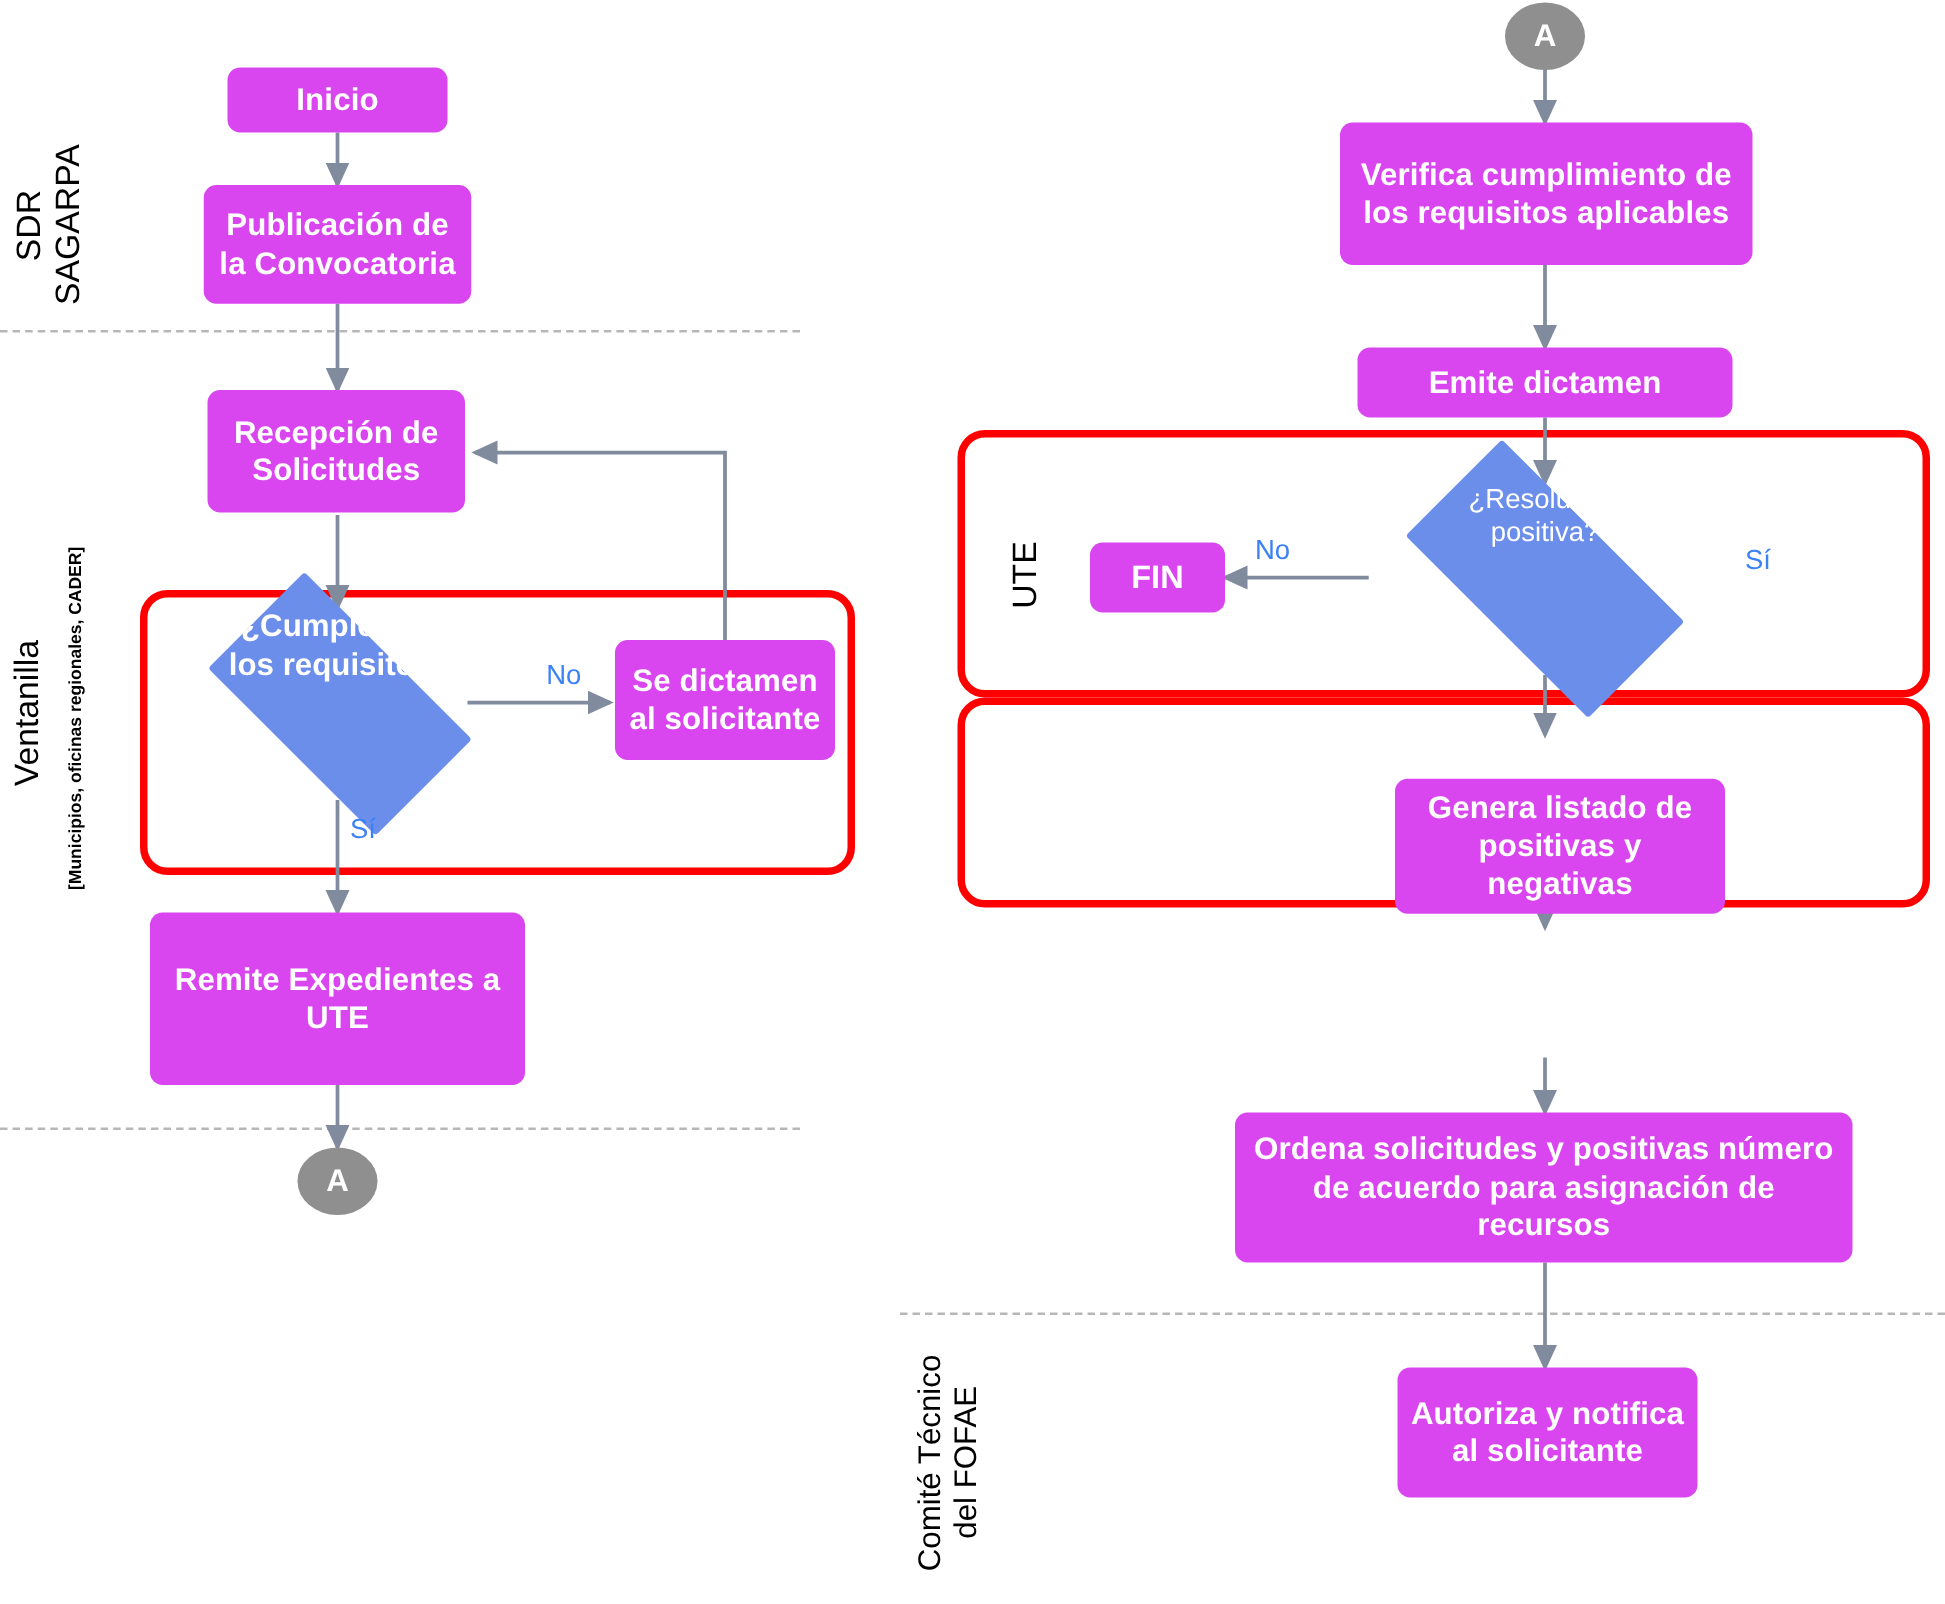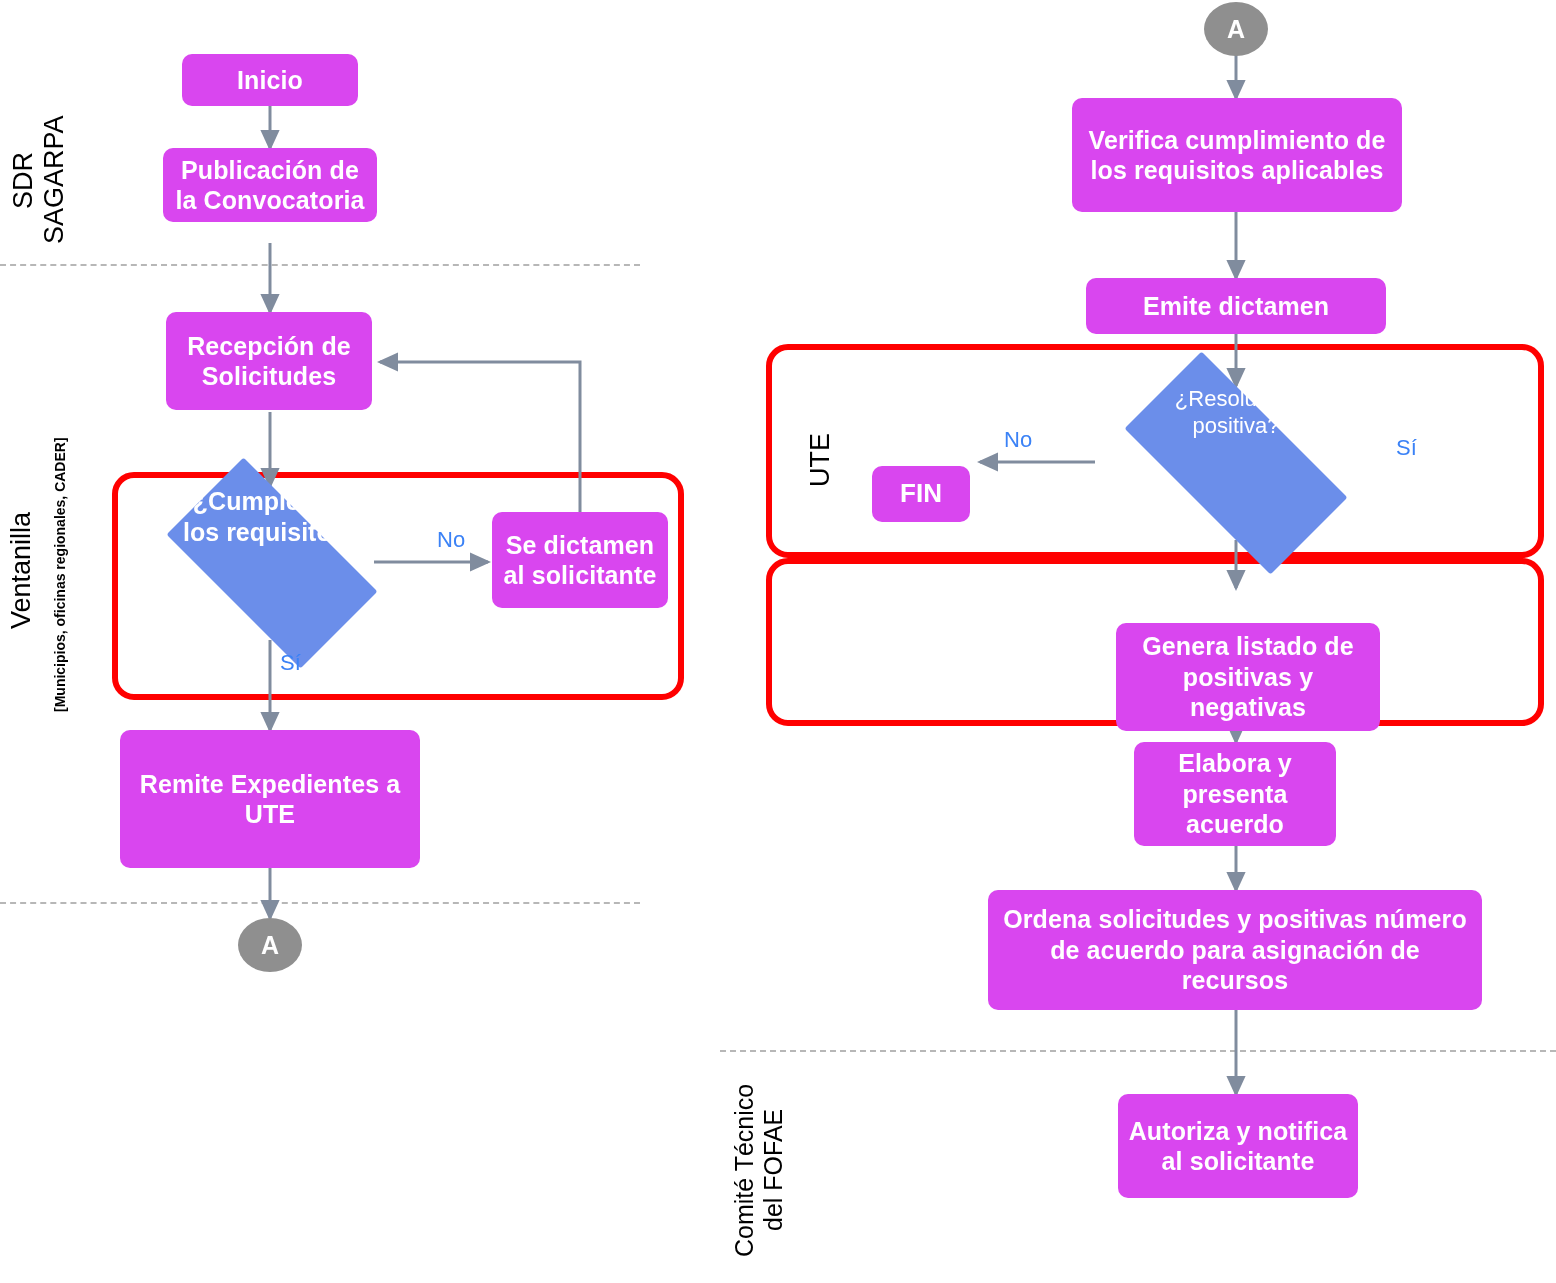--- a/index.html
+++ b/index.html
@@ -162,21 +162,21 @@
 
       <path d="M580,512 L580,362 L380,362"></path>
     </g>
   </svg>
 
   <div class="conn-oval" style="left:238px; top:918px; width:64px; height:54px;">A</div>
   <div class="conn-oval" style="left:1204px; top:2px; width:64px; height:54px;">A</div>
 
   <div class="node" style="left:182px; top:54px; width:176px; height:52px; font-size:25px;">Inicio</div>
 
-  <div class="node" style="left:163px; top:148px; width:214px; height:74px; font-size:25px;">Publicación de la Convocatoria</div>
+  <div class="node" style="left:163px; top:148px; width:214px; height:95px; font-size:25px;">Publicación de la Convocatoria</div>
 
   <div class="node" style="left:166px; top:312px; width:206px; height:98px; font-size:25px;">Recepción de Solicitudes</div>
 
   <div class="diamond-wrap" style="left:138px; top:486px; width:268px; height:154px;">
     <div class="diamond-shape"></div>
     <div class="diamond-label" style="font-size:25px;">¿Cumple con los requisitos?</div>
   </div>
 
   <div class="node" style="left:492px; top:512px; width:176px; height:96px; font-size:25px;">Se dictamen al solicitante</div>
 
@@ -184,25 +184,24 @@
 
   <div class="node" style="left:1072px; top:98px; width:330px; height:114px; font-size:25px;">Verifica cumplimiento de los requisitos aplicables</div>
 
   <div class="node" style="left:1086px; top:278px; width:300px; height:56px; font-size:25px;">Emite dictamen</div>
 
   <div class="diamond-wrap" style="left:1090px; top:386px; width:292px; height:154px;">
     <div class="diamond-shape"></div>
     <div class="diamond-label" style="font-size:22px; font-weight:normal;">¿Resolución positiva?</div>
   </div>
 
-  <div class="node" style="left:872px; top:434px; width:98px; height:56px; font-size:26px;margin-top:32px;">FIN</div>
+  <div class="node" style="left:872px; top:434px; width:108px; height:56px; font-size:26px;">FIN</div>
 
   <div class="node" style="left:1116px; top:588px; width:264px; height:108px; font-size:25px;margin-top:35px;">Genera listado de positivas y negativas</div>
 
-  <div class="node" style="left:1134px; top:742px; width:202px; height:104px; font-size:25px;">Elabora y presenta acuerdo</div>
 
   <div class="node" style="left:988px; top:890px; width:494px; height:120px; font-size:25px;">Ordena solicitudes y positivas número de acuerdo para asignación de recursos</div>
 
   <div class="node" style="left:1118px; top:1094px; width:240px; height:104px; font-size:25px;">Autoriza y notifica al solicitante</div>
 
   <div class="edge-label" style="left:437px; top:527px;">No</div>
   <div class="edge-label" style="left:280px; top:650px;">Sí</div>
   <div class="edge-label" style="left:1004px; top:427px;">No</div>
   <div class="edge-label" style="left:1396px; top:435px;">Sí</div>
 

